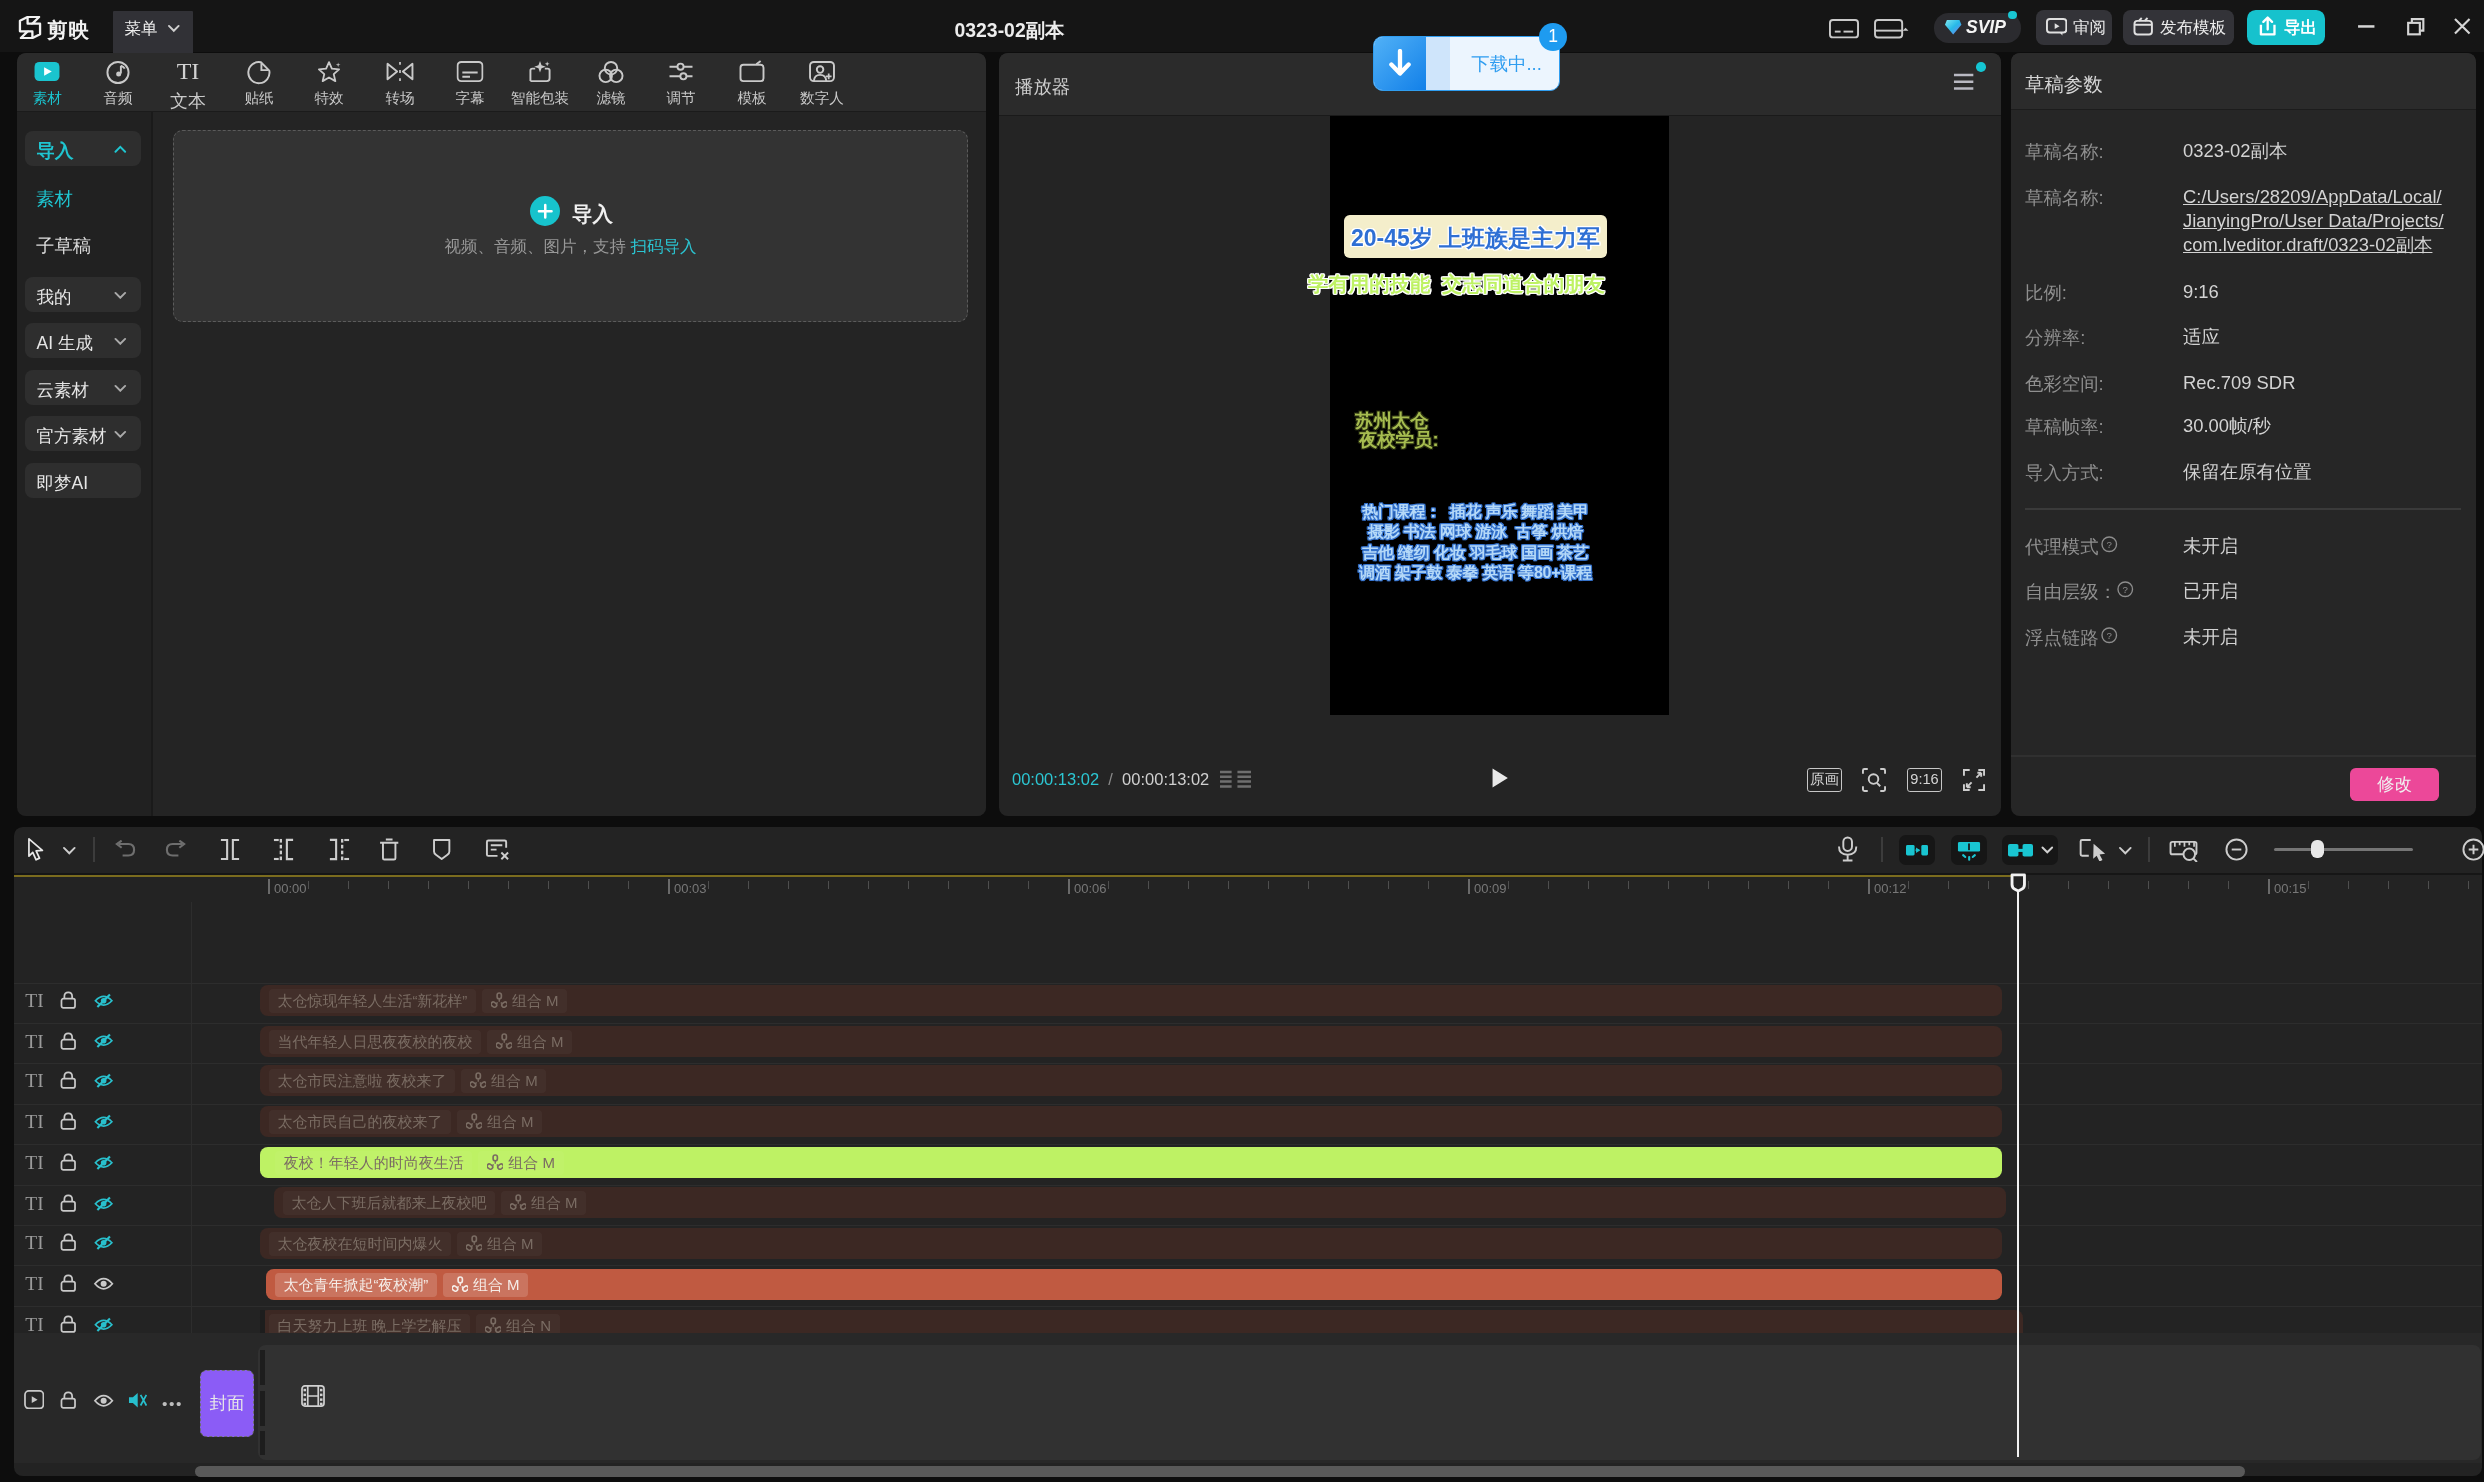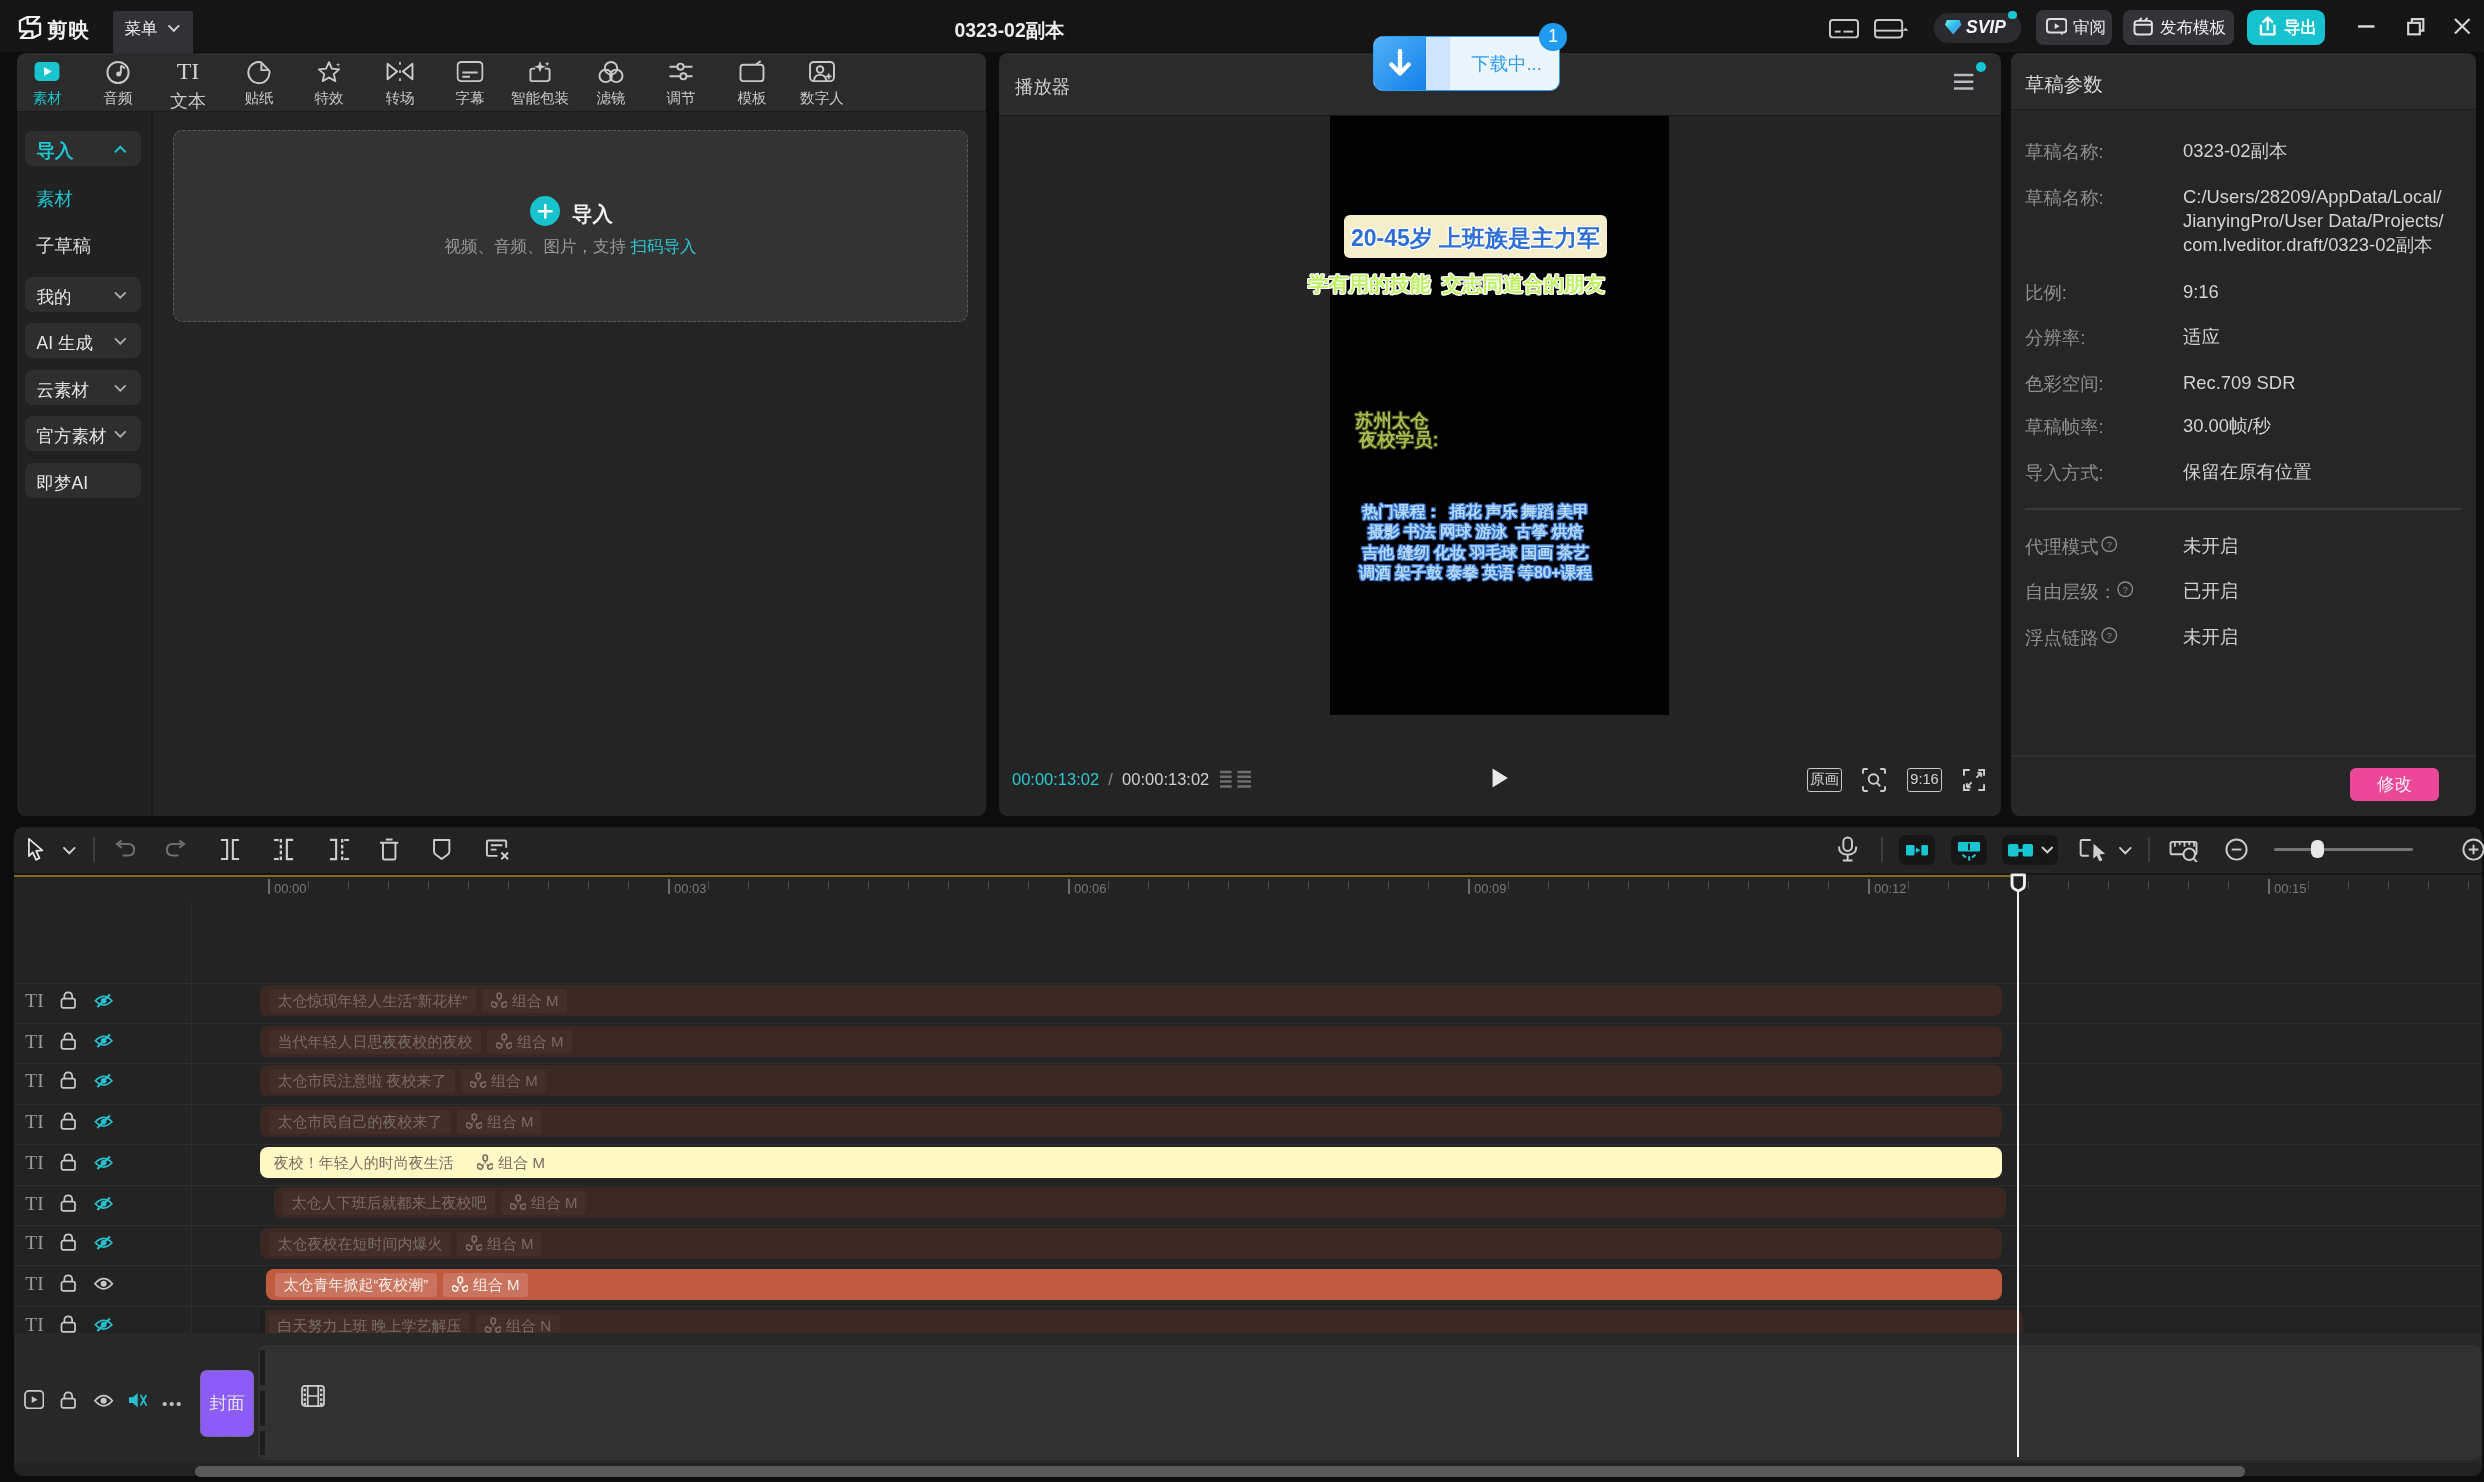--- a/index.html
+++ b/index.html
@@ -318,21 +318,21 @@
 </div>
 <div class="abs" style="left:1539px;top:23px;width:28px;height:28px;border-radius:50%;background:#1e9bf0;text-align:center;color:#fff;font-size:17.5px;line-height:27px;">1</div>
 
 <div class="panel" style="left:2011px;top:53px;width:465px;height:763px;background:#262626;"></div>
 <div class="abs" style="left:2011px;top:53px;width:465px;height:56px;background:#2b2b2b;border-radius:8.7px 8.7px 0 0;"></div>
 <div class="abs" style="left:2025px;top:71px;font-size:19.4px;color:#d6d6d6;">草稿参数</div>
     <div class="abs" style="left:2011px;top:109px;width:465px;height:1.4px;background:#1c1c1c;"></div>
 <div class="abs" style="left:2025px;top:139px;font-size:18.4px;color:#8f8f8f;">草稿名称:</div>
 <div class="abs" style="left:2183px;top:139px;font-size:18.4px;color:#d3d3d3;line-height:24px;">0323-02副本</div>
 <div class="abs" style="left:2025px;top:185px;font-size:18.4px;color:#8f8f8f;">草稿名称:</div>
-<div class="abs" style="left:2183px;top:185px;font-size:18.4px;color:#d3d3d3;line-height:24px;">C:/Users/28209/AppData/Local/<br>JianyingPro/User Data/Projects/<br>com.lveditor.draft/0323-02副本</div>
+<div class="abs" style="left:2183px;top:185px;font-size:18.4px;color:#d3d3d3;line-height:24px;text-decoration:underline;">C:/Users/28209/AppData/Local/<br>JianyingPro/User Data/Projects/<br>com.lveditor.draft/0323-02副本</div>
 <div class="abs" style="left:2025px;top:280px;font-size:18.4px;color:#8f8f8f;">比例:</div>
 <div class="abs" style="left:2183px;top:280px;font-size:18.4px;color:#d3d3d3;line-height:24px;">9:16</div>
 <div class="abs" style="left:2025px;top:325px;font-size:18.4px;color:#8f8f8f;">分辨率:</div>
 <div class="abs" style="left:2183px;top:325px;font-size:18.4px;color:#d3d3d3;line-height:24px;">适应</div>
 <div class="abs" style="left:2025px;top:371px;font-size:18.4px;color:#8f8f8f;">色彩空间:</div>
 <div class="abs" style="left:2183px;top:371px;font-size:18.4px;color:#d3d3d3;line-height:24px;">Rec.709 SDR</div>
 <div class="abs" style="left:2025px;top:414px;font-size:18.4px;color:#8f8f8f;">草稿帧率:</div>
 <div class="abs" style="left:2183px;top:414px;font-size:18.4px;color:#d3d3d3;line-height:24px;">30.00帧/秒</div>
 <div class="abs" style="left:2025px;top:460px;font-size:18.4px;color:#8f8f8f;">导入方式:</div>
 <div class="abs" style="left:2183px;top:460px;font-size:18.4px;color:#d3d3d3;line-height:24px;">保留在原有位置</div>
@@ -717,21 +717,21 @@
       <span style="height:24px;background:rgba(255,255,255,0.035);border-radius:3.9px;font-size:15px;color:#7a6c63;line-height:24px;padding:0 8.7px;white-space:nowrap;">太仓市民自己的夜校来了</span>
       <span style="height:24px;background:rgba(255,255,255,0.035);border-radius:3.9px;font-size:15px;color:#7a6c63;line-height:24px;padding:0 8.7px;white-space:nowrap;"><svg style="position:relative;top:2.9px;margin-right:4.9px;display:inline-block" width="16.5" height="16.5" viewBox="0 0 17 17">
           <g stroke="#7a6c63" stroke-width="1.7" fill="none">
             <rect x="6.3" y="1" width="4.4" height="6" rx="2.2"></rect>
             <rect x="0.8" y="10" width="4.4" height="6" rx="2.2" transform="rotate(-55 3 13)"></rect>
             <rect x="11.8" y="10" width="4.4" height="6" rx="2.2" transform="rotate(55 14 13)"></rect>
             <path d="M8.5 7 V10 M5 12 L7 11 M12 12 L10 11" stroke-width="1.4"></path>
           </g>
         </svg>组合 M</span>
     </div>
-<div class="abs" style="left:260px;top:1147px;width:1742px;height:31px;background:#fef9c3;border-radius:7.8px;display:flex;align-items:center;gap:5.8px;padding-left:5px;overflow:hidden;">
+<div class="abs" style="left:260px;top:1147px;width:1742px;height:31px;background:#bef264;border-radius:7.8px;display:flex;align-items:center;gap:5.8px;padding-left:15px;overflow:hidden;">
       <span style="height:24px;background:rgba(255,255,255,0.035);border-radius:3.9px;font-size:15px;color:#7a6c63;line-height:24px;padding:0 8.7px;white-space:nowrap;">夜校！年轻人的时尚夜生活</span>
       <span style="height:24px;background:rgba(255,255,255,0.035);border-radius:3.9px;font-size:15px;color:#7a6c63;line-height:24px;padding:0 8.7px;white-space:nowrap;"><svg style="position:relative;top:2.9px;margin-right:4.9px;display:inline-block" width="16.5" height="16.5" viewBox="0 0 17 17">
           <g stroke="#7a6c63" stroke-width="1.7" fill="none">
             <rect x="6.3" y="1" width="4.4" height="6" rx="2.2"></rect>
             <rect x="0.8" y="10" width="4.4" height="6" rx="2.2" transform="rotate(-55 3 13)"></rect>
             <rect x="11.8" y="10" width="4.4" height="6" rx="2.2" transform="rotate(55 14 13)"></rect>
             <path d="M8.5 7 V10 M5 12 L7 11 M12 12 L10 11" stroke-width="1.4"></path>
           </g>
         </svg>组合 M</span>
     </div>

